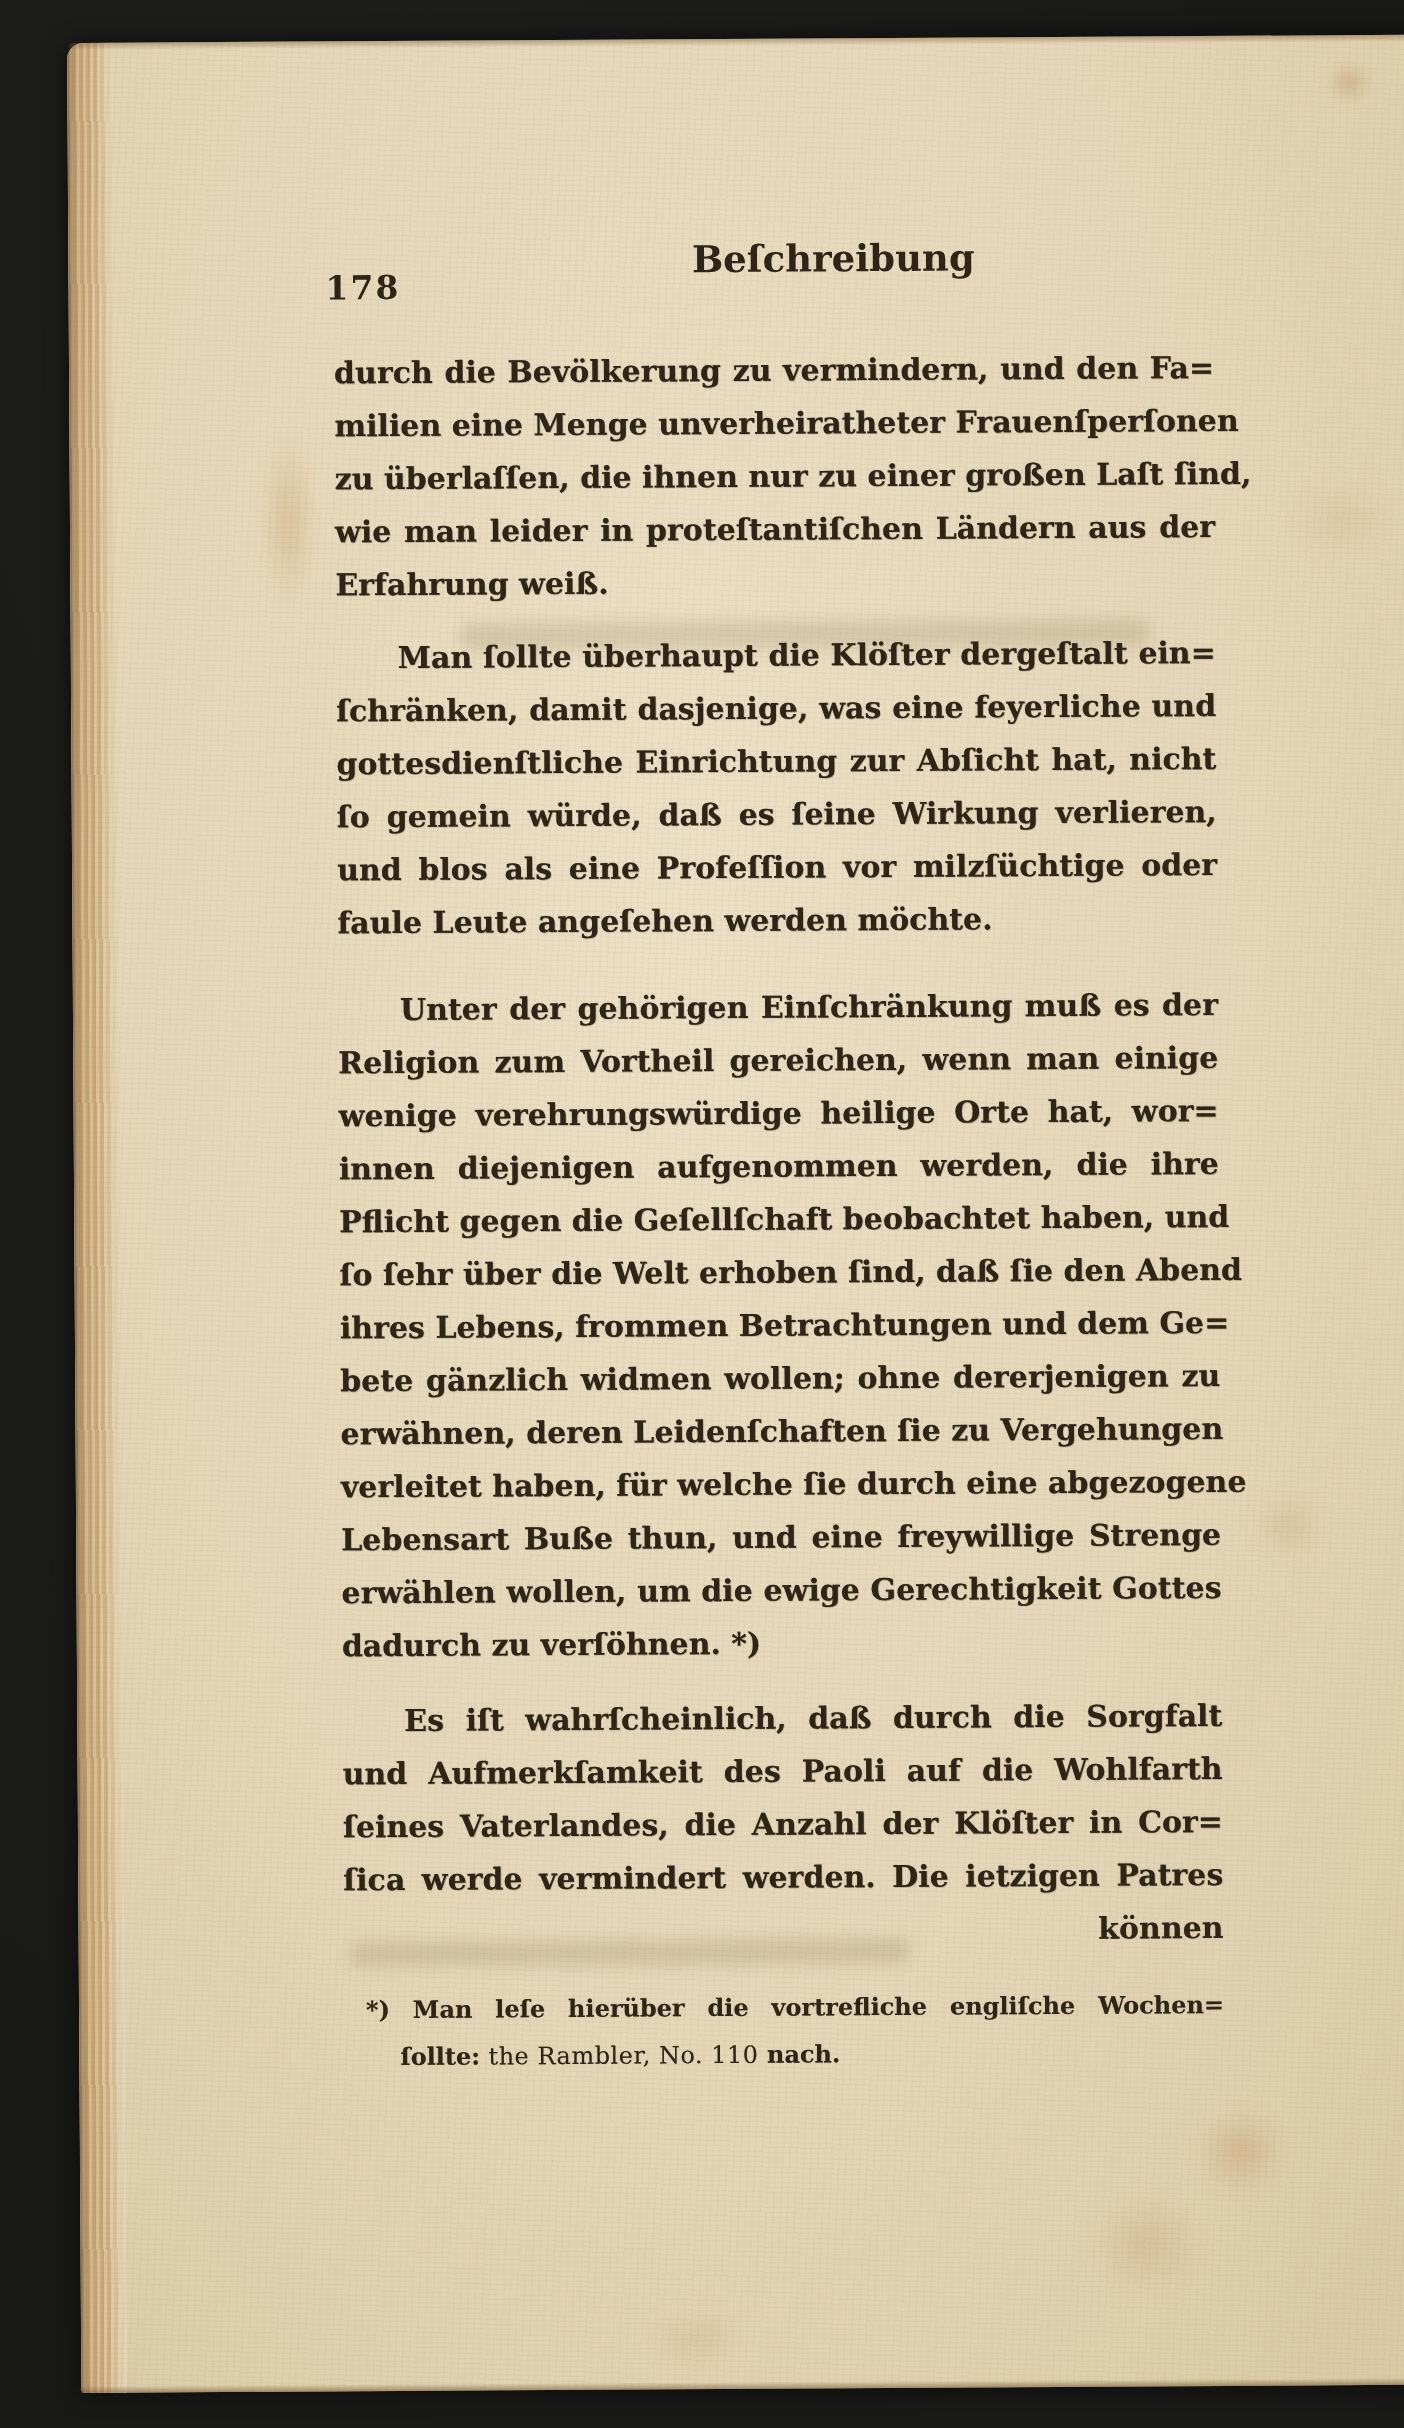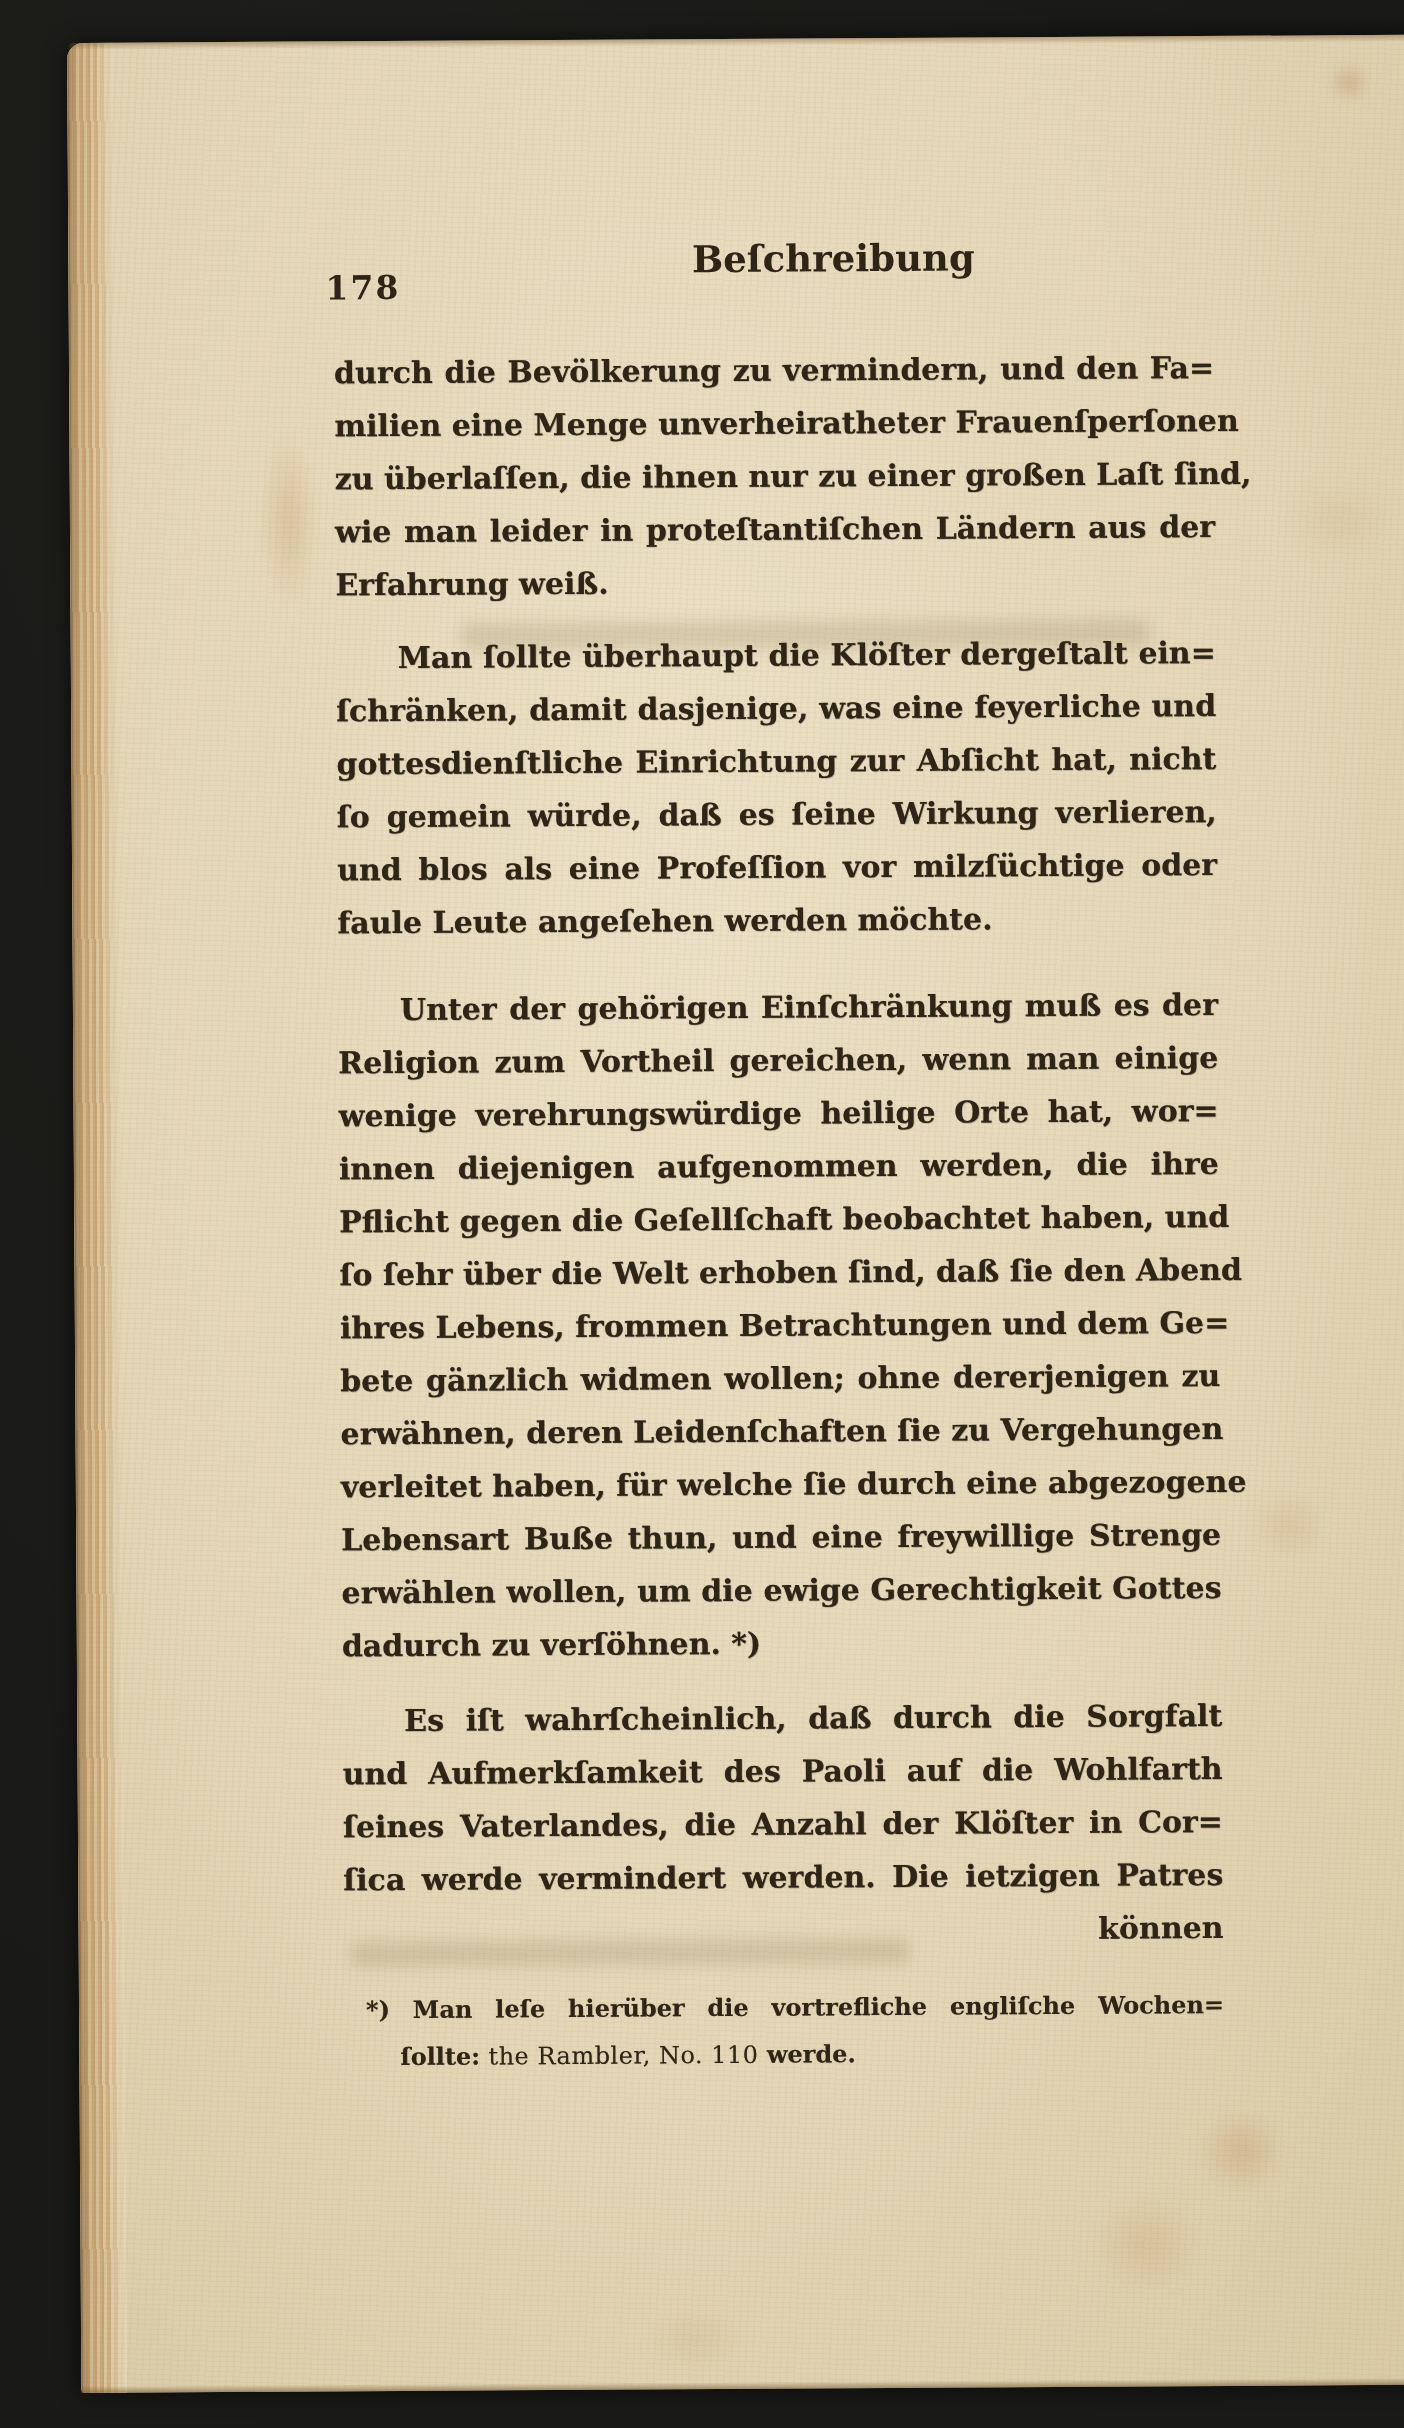--- a/index.html
+++ b/index.html
@@ -149,17 +149,17 @@
         <div class="line">und Aufmerkſamkeit des Paoli auf die Wohlfarth</div>
         <div class="line">ſeines Vaterlandes, die Anzahl der Klöſter in Cor=</div>
         <div class="line">ſica werde vermindert werden.  Die ietzigen Patres</div>
       </div>
 
       <div class="catchword-row">können</div>
     </div>
 
     <div class="footnote">
       <div class="fn-line"><span>*)</span> <span>Man leſe hierüber die vortrefliche engliſche Wochen=</span></div>
-      <div class="fn-line second"><span>ſollte: </span><span class="antiqua">the Rambler, No. 110</span><span> werde.</span></div>
+      <div class="fn-line second"><span>ſollte: </span><span class="antiqua">the Rambler, No. 110</span><span> nach.</span></div>
     </div>
 
   </div>
 </div>
 
 </body></html>

